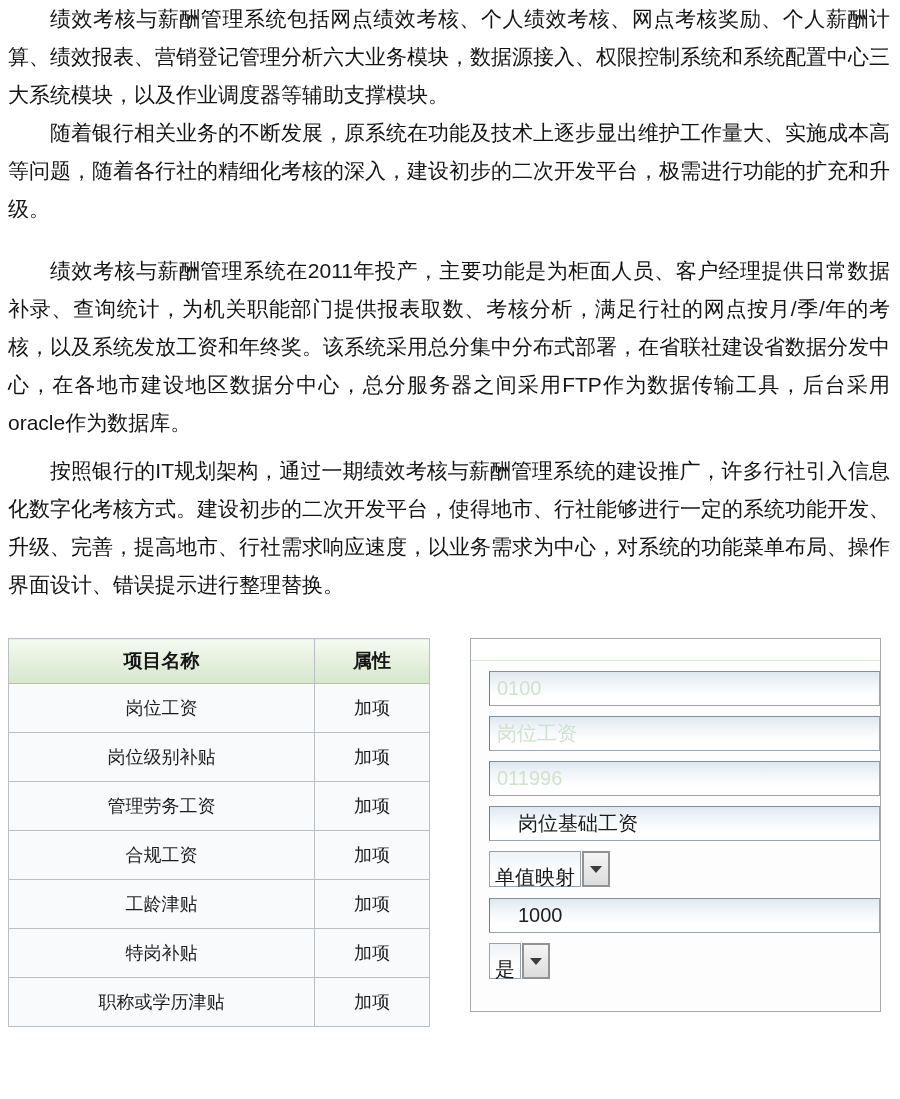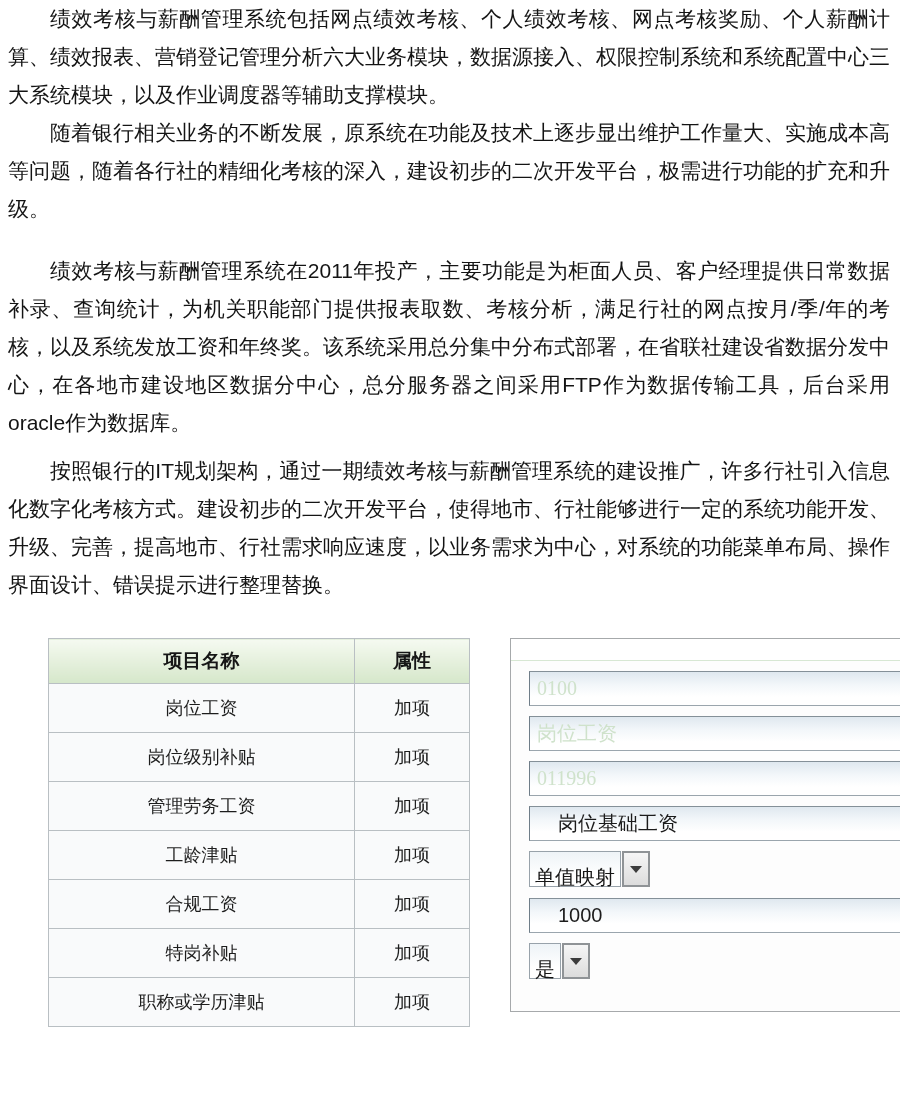--- a/index.html
+++ b/index.html
@@ -15,21 +15,21 @@
     font-size:21px;
     line-height:38px;
     text-indent:2em;
     text-align:justify;
     color:#141414;
   }
   .doc p.sp-lg{margin-top:24px;}
   .doc p.sp-sm{margin-top:10px;}
 
   
-  .bottom{position:relative;height:430px;margin-top:34px;margin-left:40px;}
+  .bottom{position:relative;height:430px;margin-top:34px;}
 
   
   table.items{
     position:absolute;left:8px;top:0;
     width:422px;
     border-collapse:collapse;
     background:#f9fafb;
   }
   table.items, table.items th, table.items td{
     border:1px solid #b9bfc3;
@@ -65,21 +65,21 @@
     border-left-color:#6f7d88;
     border-top-color:#849098;
     background:linear-gradient(#dfe8ef,#f3f7fa 40%,#ffffff 75%);
     font-size:20px;
     line-height:33px;
     padding-left:7px;
     box-sizing:content-box;
     overflow:hidden;
     white-space:nowrap;
   }
-  .fld.ro{color:#cfe2cb;font-family:Liberation Serif, serif;}
+  .fld.ro{color:#cfe2cb;}
   .fld.rw{color:#1c1c1c;padding-left:28px;}
 
   .combo{
     display:inline-flex;
     align-items:stretch;
     margin:10px 0 0 18px;
     height:36px;
   }
   .combo .combo-text{
     display:inline-block;
@@ -134,25 +134,25 @@
       </tr>
       <tr>
         <td>岗位级别补贴</td>
         <td class="attr">加项</td>
       </tr>
       <tr>
         <td>管理劳务工资</td>
         <td class="attr">加项</td>
       </tr>
       <tr>
-        <td>工龄津贴</td>
+        <td>合规工资</td>
         <td class="attr">加项</td>
       </tr>
       <tr>
-        <td>合规工资</td>
+        <td>工龄津贴</td>
         <td class="attr">加项</td>
       </tr>
       <tr>
         <td>特岗补贴</td>
         <td class="attr">加项</td>
       </tr>
       <tr>
         <td>职称或学历津贴</td>
         <td class="attr">加项</td>
       </tr>

